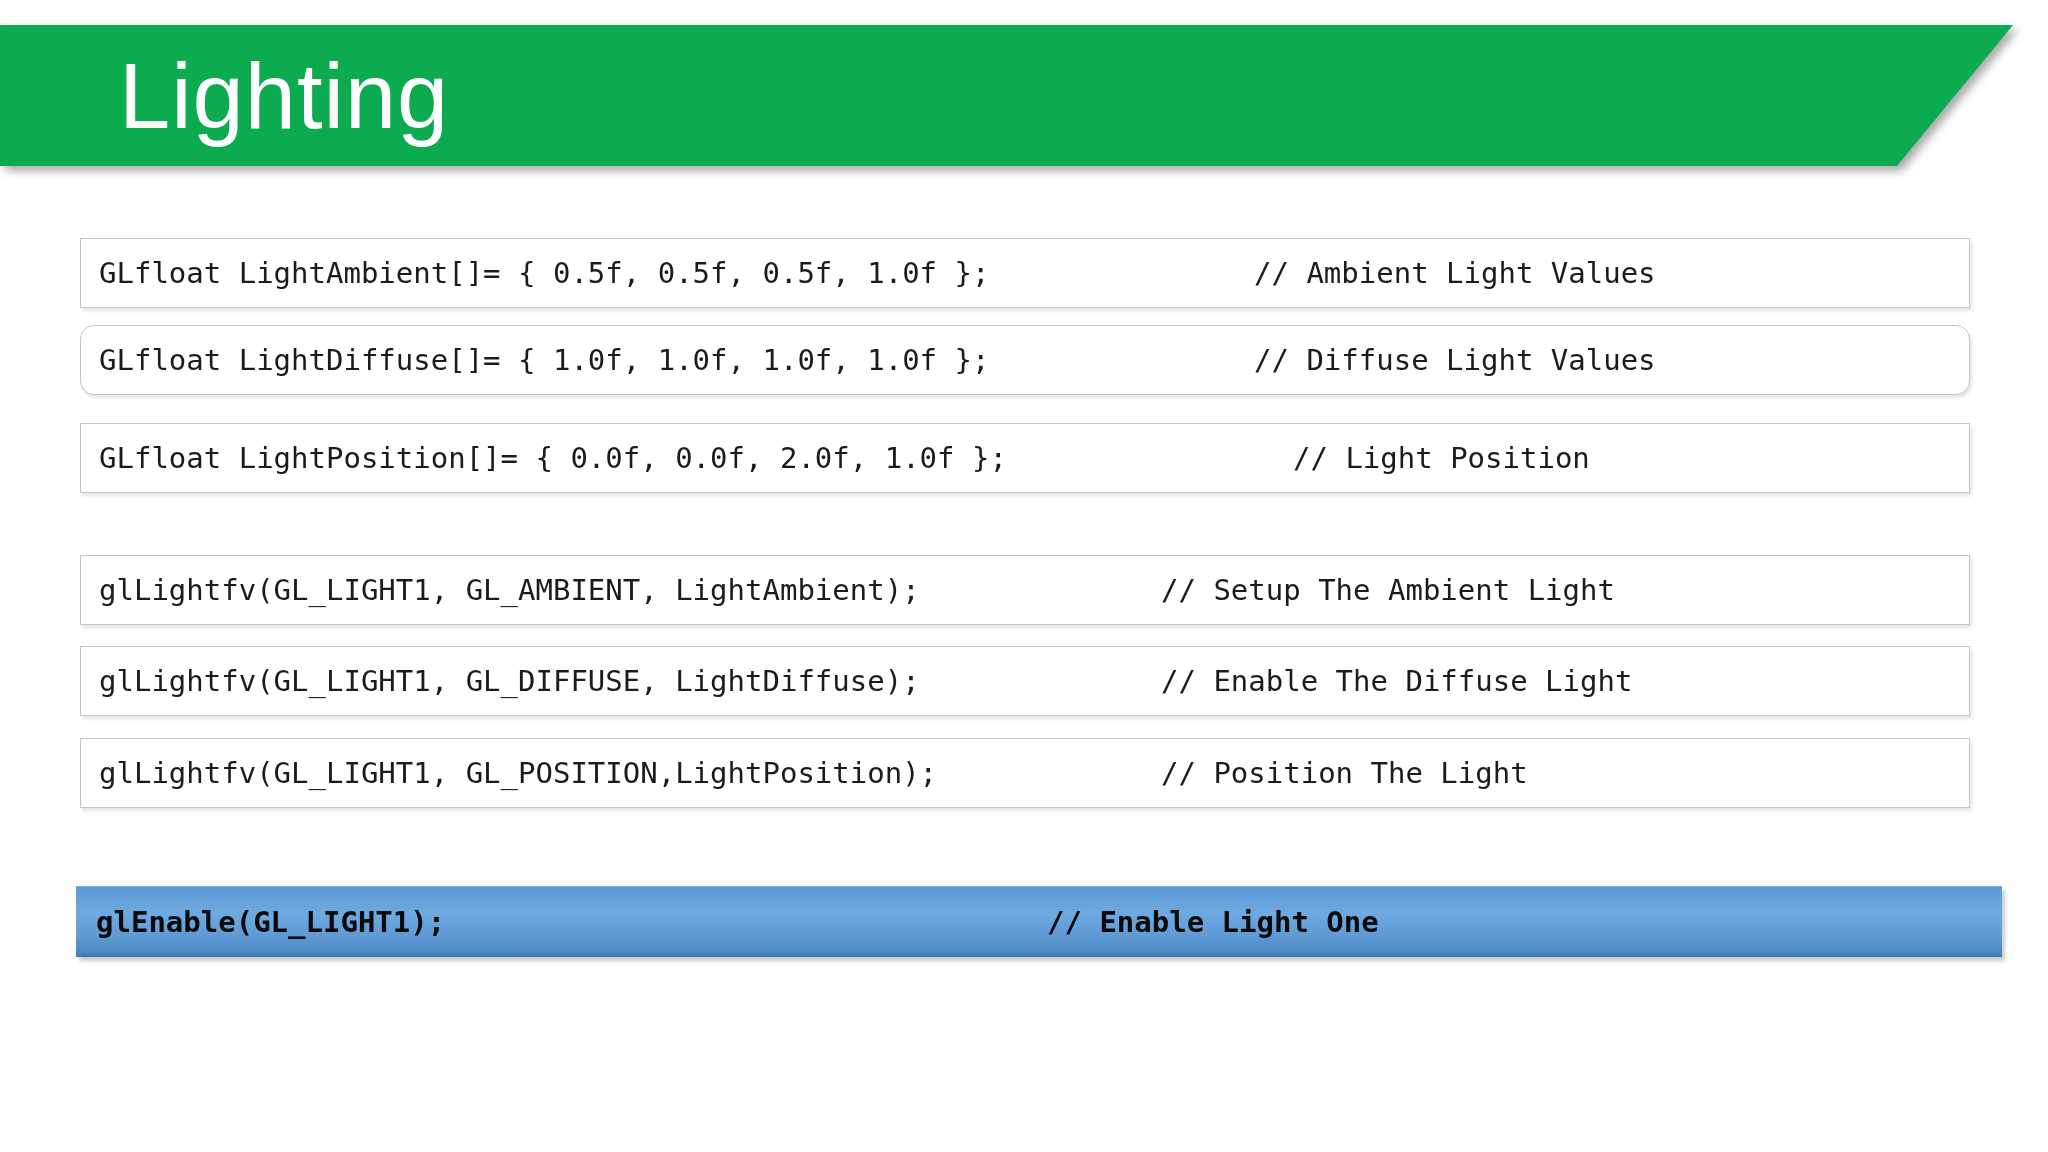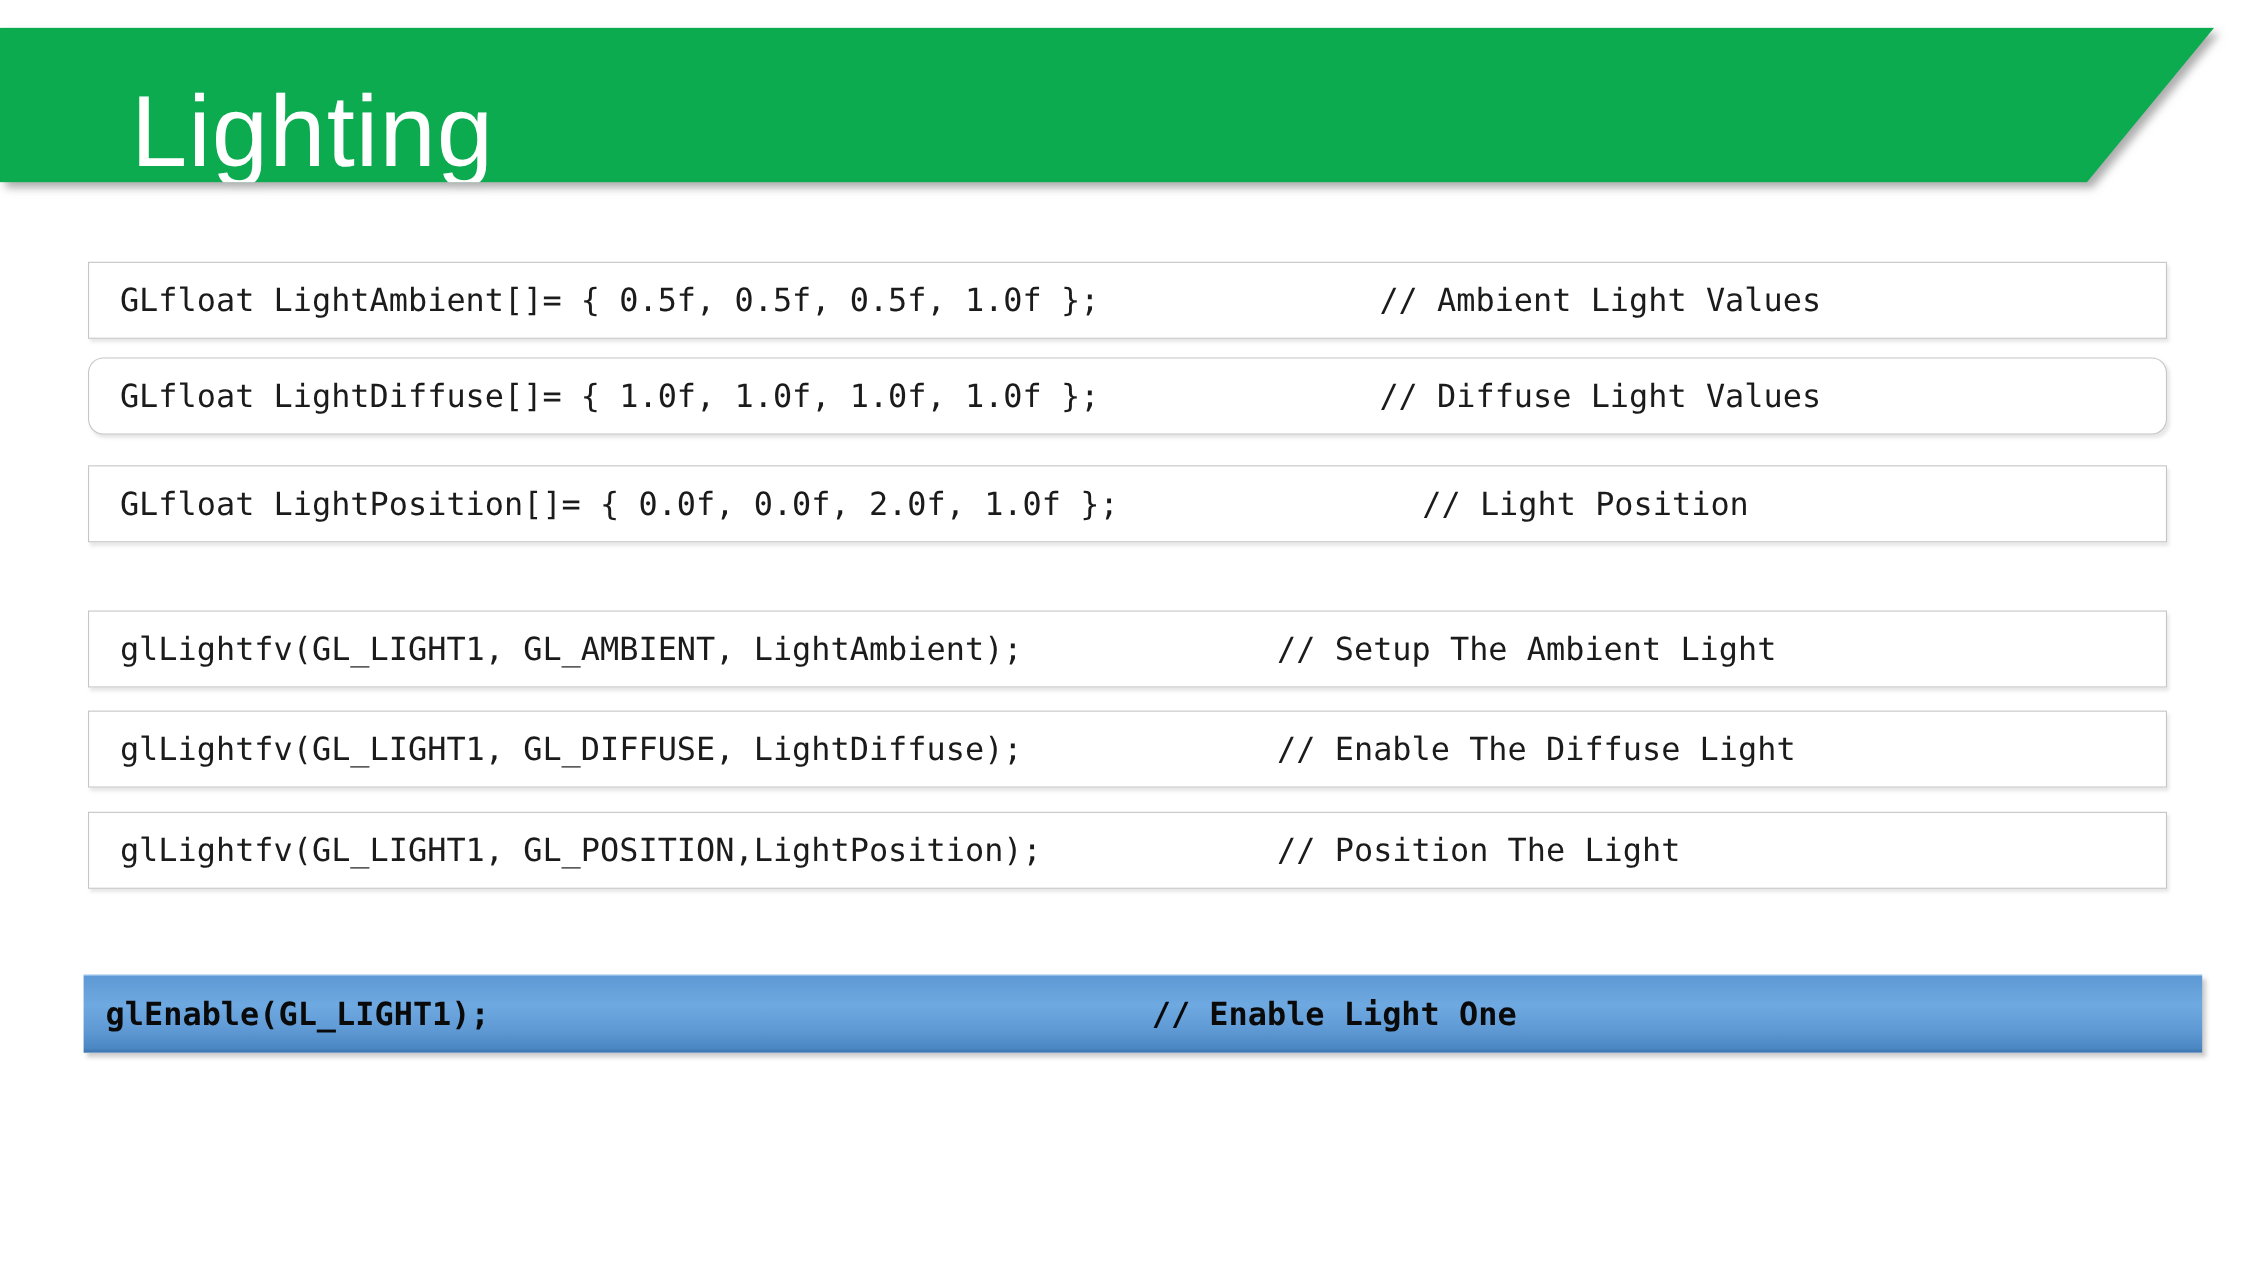--- a/index.html
+++ b/index.html
@@ -17,21 +17,21 @@
     position: absolute;
     top: 25px; left: 0;
     width: 2013px; height: 141px;
     filter: drop-shadow(5px 5px 4px rgba(90, 90, 90, 0.5));
   }
   .banner {
     width: 100%; height: 100%;
     background: #0cab50;
     clip-path: polygon(0 0, 100% 0, calc(100% - 116px) 100%, 0 100%);
     display: flex;
-    align-items: flex-end;
+    align-items: center;
     padding-left: 119px;
     box-sizing: border-box;
   }
   .banner .title {
     font-family: "Liberation Sans", "DejaVu Sans", sans-serif;
     font-weight: 300;
     font-size: 92px;
     letter-spacing: 1px;
     color: #ffffff;
     line-height: 1;
@@ -42,21 +42,21 @@
     position: absolute;
     left: 80px;
     width: 1890px;
     height: 70px;
     box-sizing: border-box;
     background: #ffffff;
     border: 1px solid #c6c6c6;
     box-shadow: 2px 3px 3px rgba(160,160,160,0.25);
     display: flex;
     align-items: center;
-    padding-left: 28px;
+    padding-left: 18px;
     font-size: 29px;
     color: #1b1b1b;
     white-space: pre;
   }
   .row-1 { top: 238px; }
   .row-2 { top: 325px; border-radius: 14px; }
   .row-3 { top: 423px; }
   .row-4 { top: 555px; }
   .row-5 { top: 646px; }
   .row-6 { top: 738px; align-items: center; }

